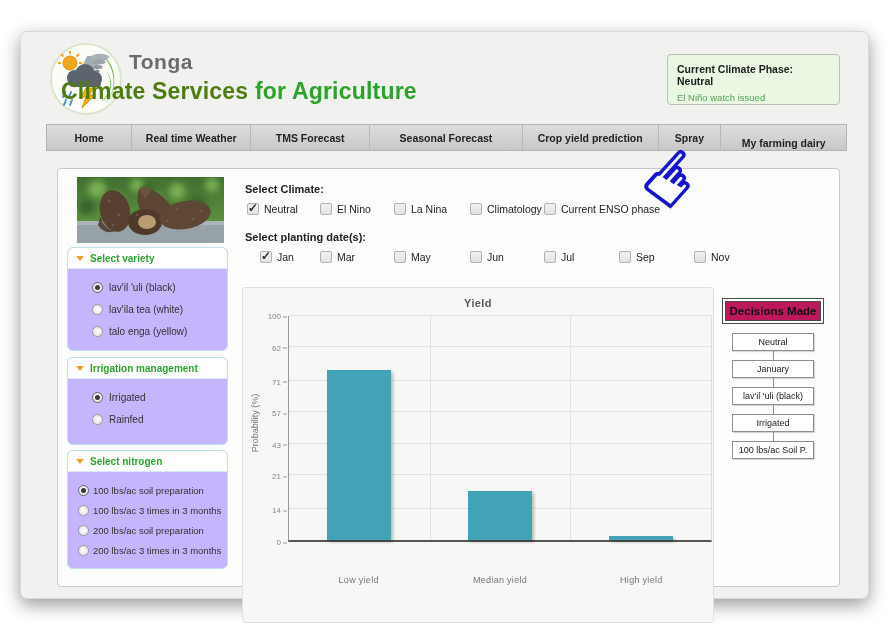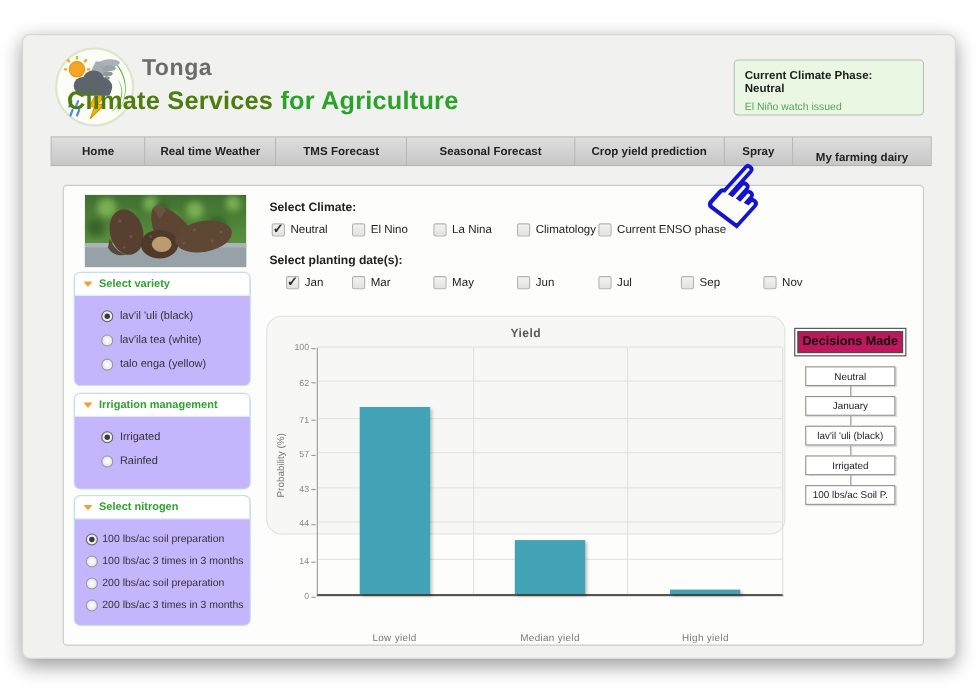--- a/index.html
+++ b/index.html
@@ -63,22 +63,22 @@
   .flabel { position:absolute; font-size:11px; font-weight:bold; color:#222; }
   .row { position:absolute; height:16px; }
   .cb { position:absolute; display:flex; align-items:center; gap:5px; cursor:pointer; }
   .cbox { width:12px; height:12px; min-width:12px; border:1px solid #b2b2b0; border-radius:2px;
     background:linear-gradient(#f2f2f0,#e2e2e0); position:relative; }
   .cbox.checked::after { content:"✓"; position:absolute; left:0px; top:-3px;
     font-size:12px; font-weight:bold; color:#2b2b2b; }
   .clbl { font-size:10.5px; color:#222; white-space:nowrap; }
 
   
-  .chart { position:absolute; left:184px; top:118px; width:472px; height:199px;
-    background:#f7f7f5; border:1px solid #e0e0de; border-radius:14px; }
+  .chart { position:absolute; left:184px; top:118px; width:472px; height:336px;
+    background:#f7f7f5; border:1px solid #e0e0de; border-radius:3px; }
   .ctitle { position:absolute; top:9px; width:100%; text-align:center;
     font-size:11px; font-weight:bold; color:#5a5a5a; letter-spacing:.4px; }
   .ylab { position:absolute; left:-38px; top:130px; width:100px; text-align:center;
     transform:rotate(-90deg); font-size:9px; color:#777; }
   .plot { position:absolute; left:45px; top:28px; width:424px; height:226px;
     border-left:1px solid #999; border-right:1px solid #ddd; border-bottom:2px solid #555;
     display:flex; }
   .gridline { position:absolute; left:0; width:100%; height:1px; background:#e2e2e0; }
   .vgrid { position:absolute; top:0; height:100%; width:1px; background:#e2e2e0; }
   .yaxis { position:absolute; left:12px; top:28px; width:30px; height:226px; }
@@ -324,21 +324,21 @@
           <span class="clbl">Nov</span>
         </label>
     </div>
 
     <div class="chart">
       <div class="ctitle">Yield</div>
       <div class="ylab">Probability (%)</div>
       <div class="yaxis">
           <div class="ytick" style="bottom: 0%;">0</div>
           <div class="ytick" style="bottom: 14%;">14</div>
-          <div class="ytick" style="bottom: 29%;">44</div>
+          <div class="ytick" style="bottom: 29%;">21</div>
           <div class="ytick" style="bottom: 43%;">43</div>
           <div class="ytick" style="bottom: 57%;">57</div>
           <div class="ytick" style="bottom: 71%;">71</div>
           <div class="ytick" style="bottom: 86%;">62</div>
           <div class="ytick" style="bottom: 100%;">100</div>
         </div>
       <div class="plot">
         <div class="vgrid" style="left:33.333%"></div>
         <div class="vgrid" style="left:66.667%"></div>
         <div class="slot">

